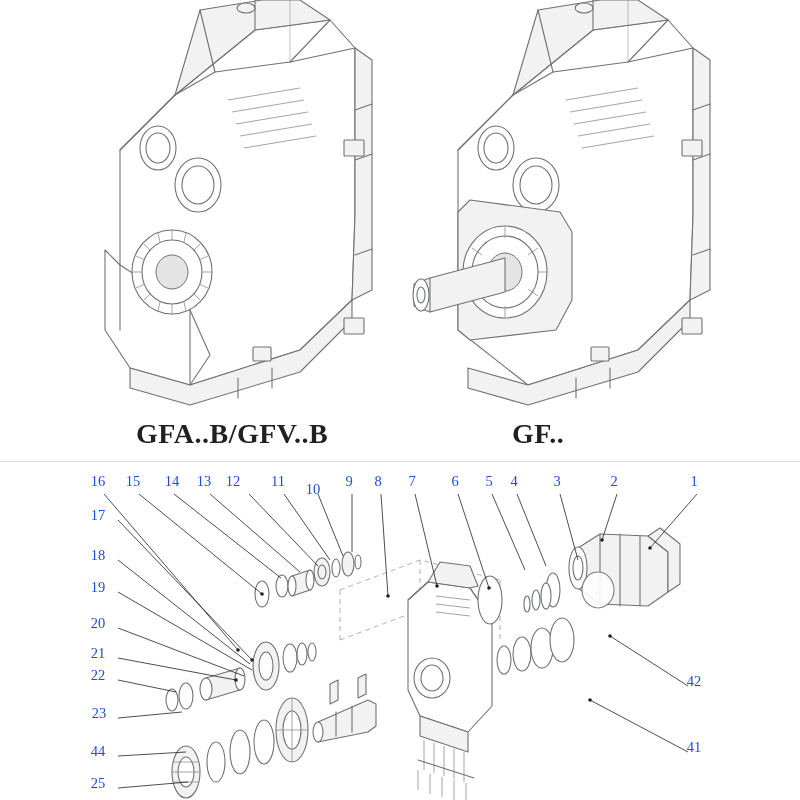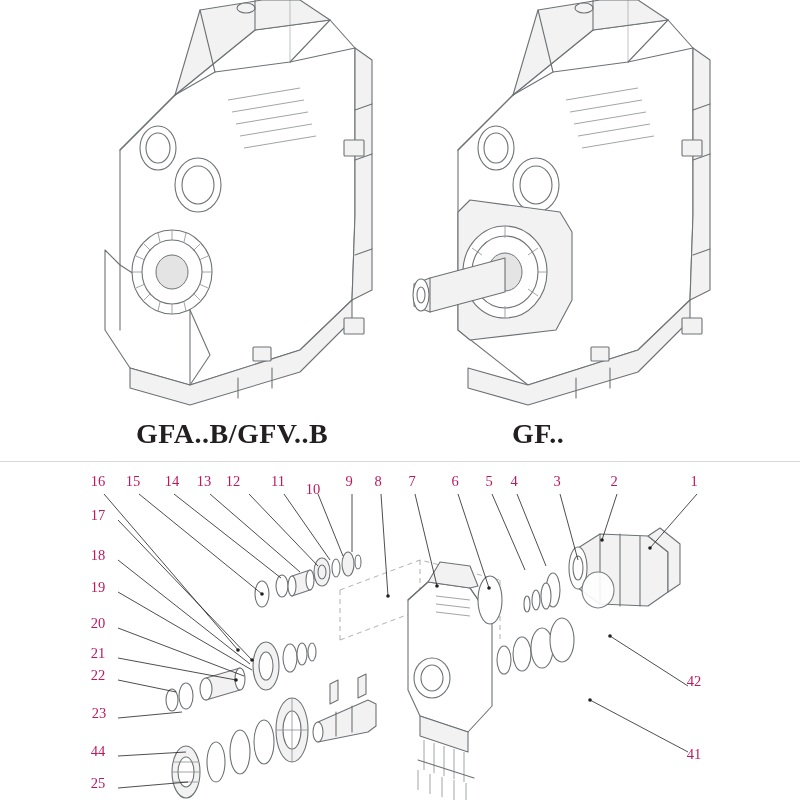--- a/index.html
+++ b/index.html
@@ -35,21 +35,21 @@
     color: #231f20;
     letter-spacing: 0.5px;
     white-space: nowrap;
   }
   #caption-left { left: 136px; top: 418px; }
   #caption-right { left: 512px; top: 418px; }
   .num {
     position: absolute;
     font-family: "Liberation Serif", serif;
     font-size: 14.5px;
-    color: #be185d;
+    color: #1d4ed8;
     white-space: nowrap;
     text-align: center;
     width: 22px;
   }
   .divider {
     position: absolute;
     left: 0;
     top: 461px;
     width: 800px;
     height: 1px;
@@ -392,16 +392,16 @@
       <div class="num" style="left: 87px; top: 507px;">17</div>
       <div class="num" style="left: 87px; top: 547px;">18</div>
       <div class="num" style="left: 87px; top: 579px;">19</div>
       <div class="num" style="left: 87px; top: 615px;">20</div>
       <div class="num" style="left: 87px; top: 645px;">21</div>
       <div class="num" style="left: 87px; top: 667px;">22</div>
       <div class="num" style="left: 88px; top: 705px;">23</div>
       <div class="num" style="left: 87px; top: 743px;">44</div>
       <div class="num" style="left: 87px; top: 775px;">25</div>
       <div class="num" style="left: 683px; top: 673px;">42</div>
-      <div class="num" style="left: 683px; top: 739px; margin-top: 7px;">41</div>
+      <div class="num" style="left: 683px; top: 739px;">41</div>
     </div>
 
 </div>
 
 </body></html>

